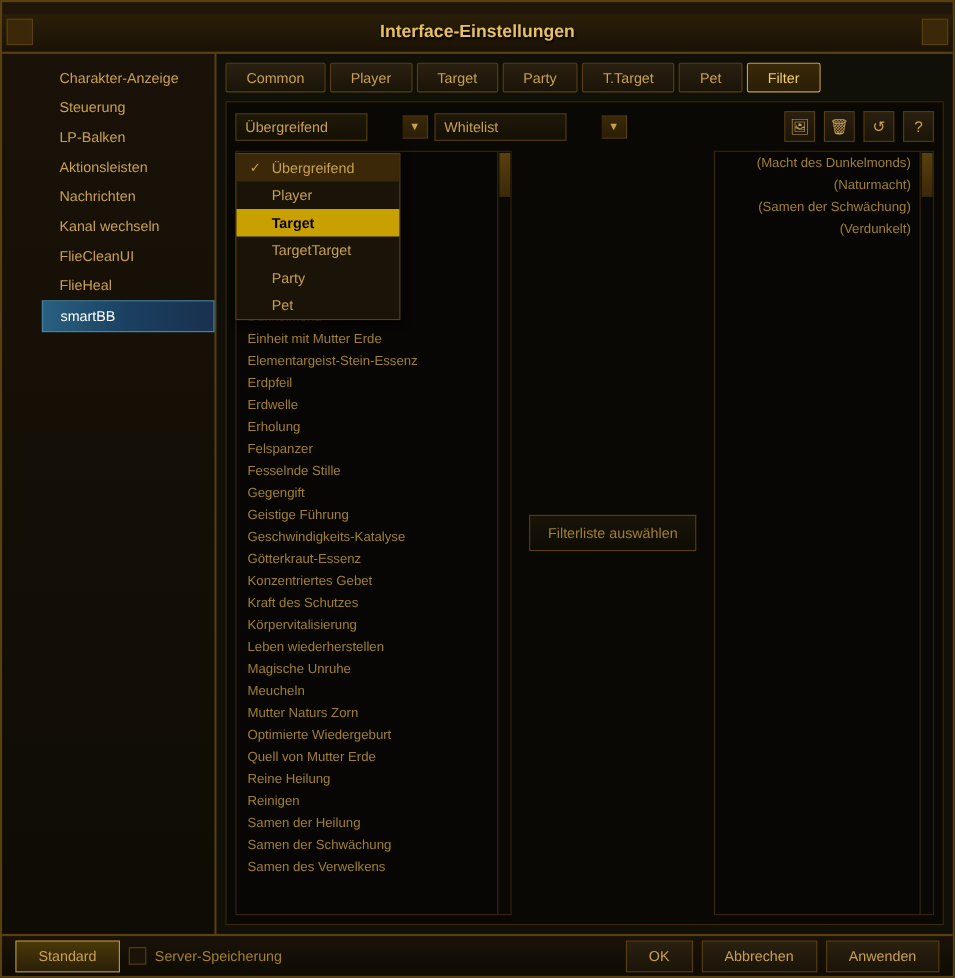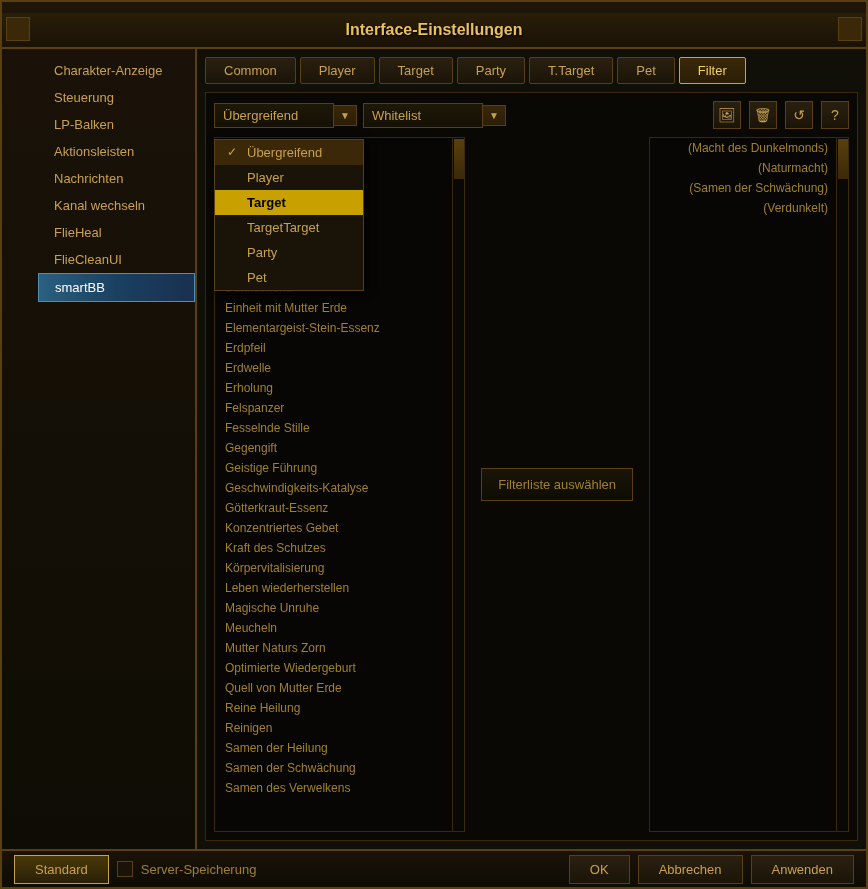--- a/index.html
+++ b/index.html
@@ -124,20 +124,21 @@
       display: flex;
       align-items: center;
       gap: 6px;
       margin-bottom: 8px;
     }
 
     .dropdown-wrapper {
       position: relative;
       display: inline-flex;
       align-items: center;
+      gap: 32px;
     }
 
     .dropdown-select {
       background: linear-gradient(180deg, #1e1808 0%, #141004 100%);
       border: 1px solid #5a4010;
       color: #c8a050;
       font-size: 13px;
       padding: 4px 8px;
       cursor: pointer;
       min-width: 120px;
@@ -323,22 +324,22 @@
 
   <div class="main-content">
 
     <div class="sidebar">
     <div class="sidebar-item">Charakter-Anzeige</div>
         <div class="sidebar-item">Steuerung</div>
         <div class="sidebar-item">LP-Balken</div>
         <div class="sidebar-item">Aktionsleisten</div>
         <div class="sidebar-item">Nachrichten</div>
         <div class="sidebar-item">Kanal wechseln</div>
+        <div class="sidebar-item">FlieCleanUI</div>
         <div class="sidebar-item">FlieHeal</div>
-        <div class="sidebar-item">FlieCleanUI</div>
         <div class="sidebar-item active">smartBB</div>
       </div>
 
     <div class="right-panel">
 
       <div class="tabs-row">
       <div class="tab">Common</div>
           <div class="tab">Player</div>
           <div class="tab">Target</div>
           <div class="tab">Party</div>

